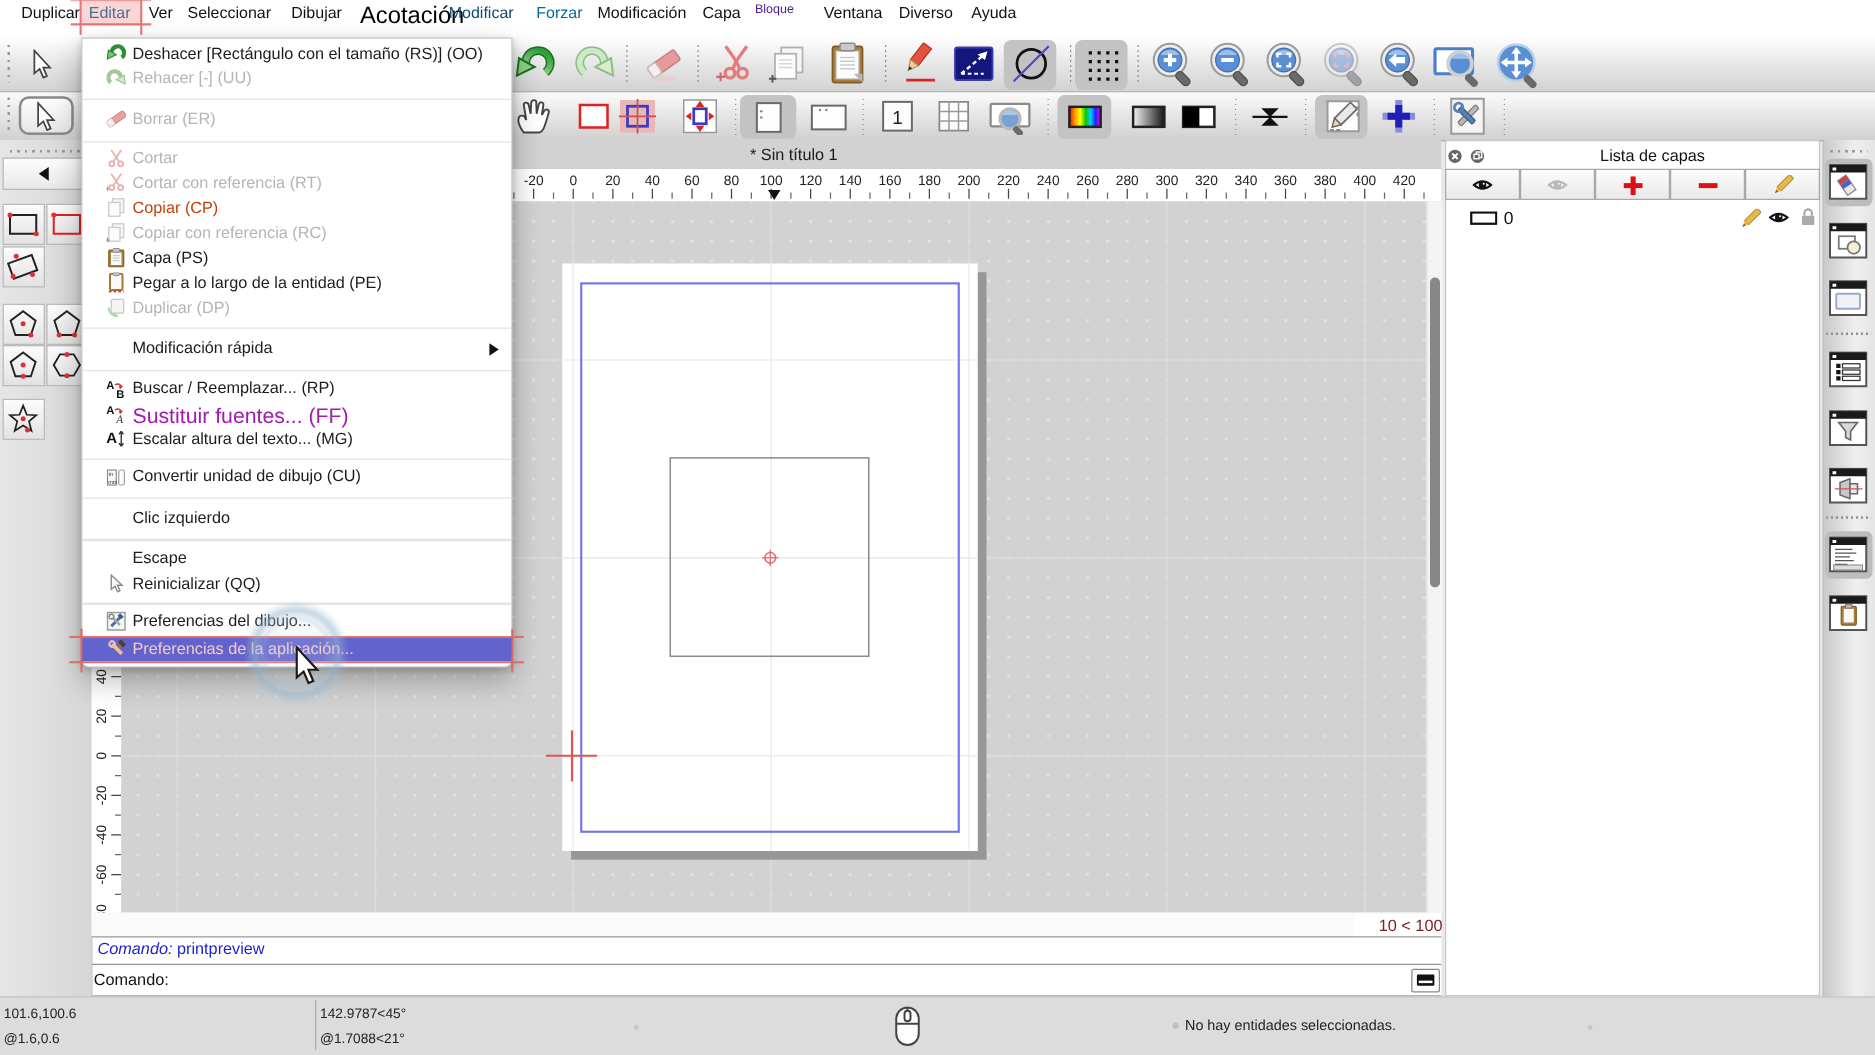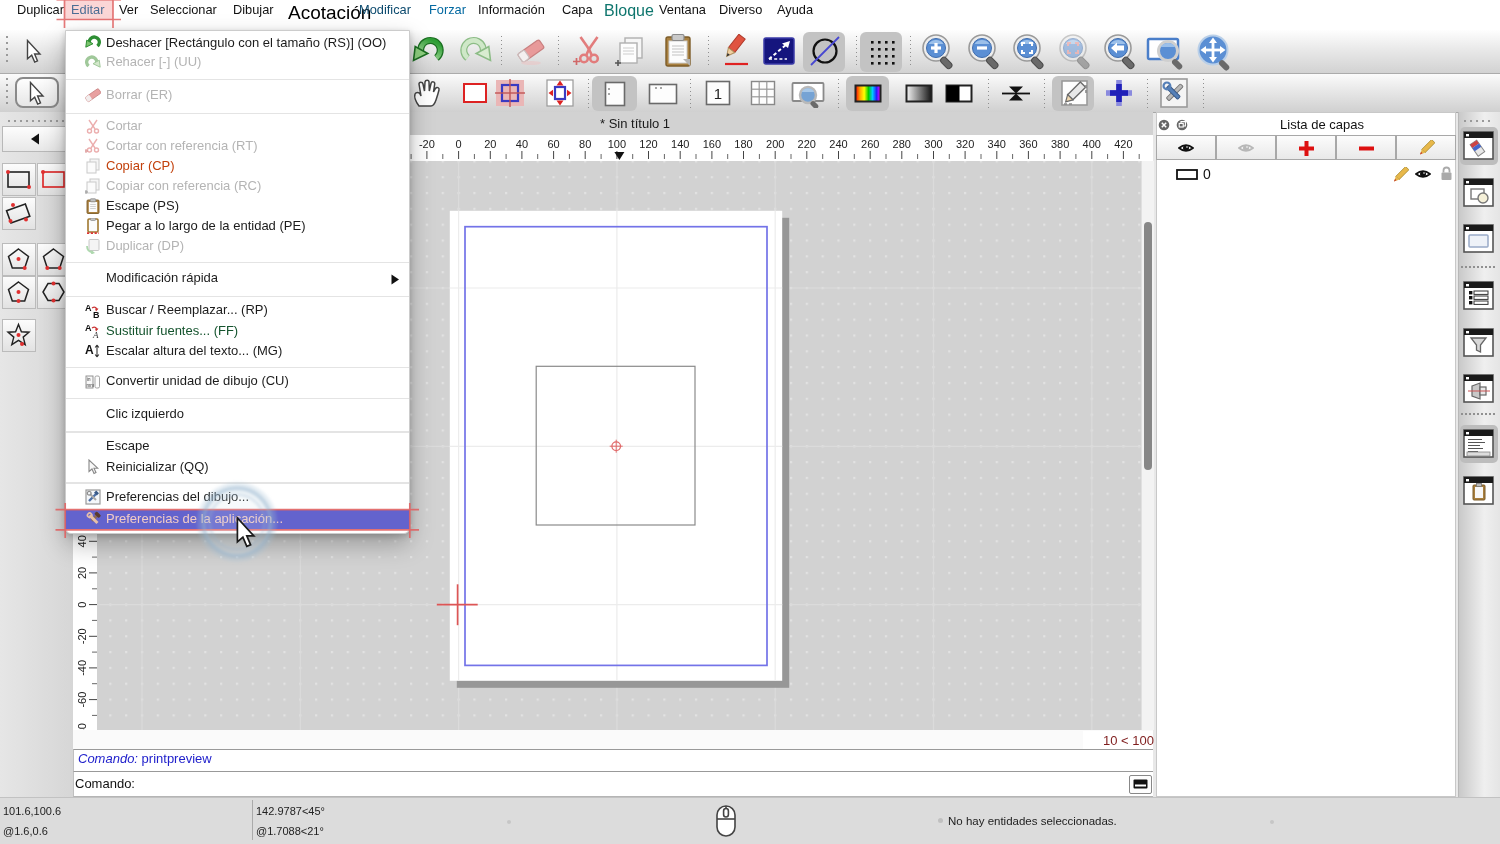--- a/index.html
+++ b/index.html
@@ -11,23 +11,23 @@
 <body>
 <div class="ab" style="left:0;top:0;width:1500px;height:30px;background:#ffffff"></div>
 <div class="tx" style="left:17px;top:2px;font-size:12.8px;color:#111">Duplicar</div>
 <div class="tx" style="left:71px;top:2px;font-size:12.8px;color:#0369a1">Editar</div>
 <div class="tx" style="left:119px;top:2px;font-size:12.8px;color:#111">Ver</div>
 <div class="tx" style="left:150px;top:2px;font-size:12.8px;color:#111">Seleccionar</div>
 <div class="tx" style="left:233px;top:2px;font-size:12.8px;color:#111">Dibujar</div>
 <div class="tx" style="left:288px;top:2px;font-size:19px;color:#000000">Acotación</div>
 <div class="tx" style="left:359px;top:2px;font-size:12.8px;color:#0c4a6e">Modificar</div>
 <div class="tx" style="left:429px;top:2px;font-size:12.8px;color:#0369a1">Forzar</div>
-<div class="tx" style="left:478px;top:2px;font-size:12.8px;color:#111">Información</div>
+<div class="tx" style="left:478px;top:2px;font-size:12.8px;color:#111">Modificación</div>
 <div class="tx" style="left:562px;top:2px;font-size:12.8px;color:#111">Capa</div>
-<div class="tx" style="left:604px;top:2px;font-size:16px;color:#0f766e">Bloque</div>
+<div class="tx" style="left:604px;top:2px;font-size:10px;color:#4c1d95">Bloque</div>
 <div class="tx" style="left:659px;top:2px;font-size:12.8px;color:#111">Ventana</div>
 <div class="tx" style="left:719px;top:2px;font-size:12.8px;color:#111">Diverso</div>
 <div class="tx" style="left:777px;top:2px;font-size:12.8px;color:#111">Ayuda</div>
 <div class="ab" style="left:0;top:30px;width:1500px;height:43px;background:linear-gradient(180deg,#fefefe,#e9e9e9 45%,#d2d2d2);border-bottom:1px solid #ababab"></div>
 <div class="ab" style="left:0;top:74px;width:1500px;height:38px;background:linear-gradient(180deg,#fbfbfb,#e7e7e7 45%,#d0d0d0);border-bottom:1px solid #a8a8a8"></div>
 <div class="ab" style="left:0;top:112px;width:73px;height:685px;background:linear-gradient(90deg,#e6e6e6,#d6d6d6);border-right:1px solid #c4c4c4"></div>
 <div class="ab" style="left:73px;top:112px;width:1080px;height:23px;background:#d2d2d2;border-bottom:1px solid #c0c0c0"></div>
 <div class="tx" style="left:600px;top:116px;font-size:13px;color:#1a1a1a">* Sin título 1</div>
 <svg class="ab" style="left:73px;top:135px" width="1080" height="26">
     <rect width="1080" height="26" fill="#ffffff"></rect>
@@ -773,21 +773,21 @@
     </g>
   </svg>
 <div class="tx" style="left:106px;top:177.7px;font-size:13px;color:#b4b4b4">Copiar con referencia (RC)</div>
 <svg class="ab" style="left:85px;top:178.3px" width="16" height="16">
     <g opacity="0.75">
       <rect x="5" y="1" width="9" height="11" fill="#f2f2f2" stroke="#b8b8b8" stroke-width="1"></rect>
       <rect x="2" y="4" width="9" height="11" fill="#fafafa" stroke="#b8b8b8" stroke-width="1"></rect>
     </g>
     <path d="M1 12 L1 16 M-1 14 L3 14" stroke="#999" stroke-width="1"></path>
   </svg>
-<div class="tx" style="left:106px;top:197.6px;font-size:13px;color:#1c1c1c">Escape (PS)</div>
+<div class="tx" style="left:106px;top:197.6px;font-size:13px;color:#1c1c1c">Capa (PS)</div>
 <svg class="ab" style="left:85px;top:198.2px" width="16" height="16">
     <rect x="2" y="2" width="12" height="13.5" rx="1" fill="#a9803f" stroke="#7d5c28" stroke-width="0.9"></rect>
     <rect x="3.8" y="4" width="8.4" height="10" fill="#fbfbfb"></rect>
     <rect x="5.2" y="0.8" width="5.6" height="3" rx="0.8" fill="#c2c2c2" stroke="#8a8a8a" stroke-width="0.8"></rect>
     <g stroke="#cccccc" stroke-width="0.9">
       <line x1="5.2" y1="6.5" x2="10.8" y2="6.5"></line>
       <line x1="5.2" y1="8.5" x2="10.8" y2="8.5"></line>
       <line x1="5.2" y1="10.5" x2="10.8" y2="10.5"></line>
     </g>
   </svg>
@@ -808,21 +808,21 @@
 <div class="ab" style="left:66px;top:262.1px;width:343px;height:1.3px;background:#e4e4e4"></div>
 <div class="tx" style="left:106px;top:269.9px;font-size:13px;color:#1c1c1c">Modificación rápida</div>
 <div class="ab" style="left:66px;top:296.0px;width:343px;height:1.3px;background:#e4e4e4"></div>
 <div class="tx" style="left:106px;top:302.3px;font-size:13px;color:#1c1c1c">Buscar / Reemplazar... (RP)</div>
 <svg class="ab" style="left:85px;top:302.9px" width="16" height="16">
     <text x="0" y="8" font-size="9" font-weight="bold" fill="#111" font-family="Liberation Sans">A</text>
     <text x="8" y="15" font-size="9" font-weight="bold" fill="#111" font-family="Liberation Sans">B</text>
     <path d="M7 5 C10 3,12 5,12 7" fill="none" stroke="#cc3333" stroke-width="1.2"></path>
     <path d="M13.5 5.5 L11 8.5 L10 5.5 Z" fill="#cc3333"></path>
   </svg>
-<div class="tx" style="left:106px;top:322.5px;font-size:13px;color:#14532d">Sustituir fuentes... (FF)</div>
+<div class="tx" style="left:106px;top:322.5px;font-size:17px;color:#a21caf">Sustituir fuentes... (FF)</div>
 <svg class="ab" style="left:85px;top:323.1px" width="16" height="16">
     <text x="0" y="8" font-size="9" font-weight="bold" fill="#111" font-family="Liberation Sans">A</text>
     <text x="8" y="15" font-size="9" font-style="italic" fill="#333" font-family="Liberation Serif">A</text>
     <path d="M7 5 C10 3,12 5,12 7" fill="none" stroke="#cc3333" stroke-width="1.2"></path>
     <path d="M13.5 5.5 L11 8.5 L10 5.5 Z" fill="#cc3333"></path>
   </svg>
 <div class="tx" style="left:106px;top:342.8px;font-size:13px;color:#1c1c1c">Escalar altura del texto... (MG)</div>
 <svg class="ab" style="left:85px;top:343.4px" width="16" height="16">
     <text x="0" y="11" font-size="12" font-weight="bold" fill="#111" font-family="Liberation Sans">A</text>
     <path d="M12 2 L12 14 M12 2 L10.2 4.5 M12 2 L13.8 4.5 M12 14 L10.2 11.5 M12 14 L13.8 11.5" stroke="#333" stroke-width="1.1" fill="none"></path>

